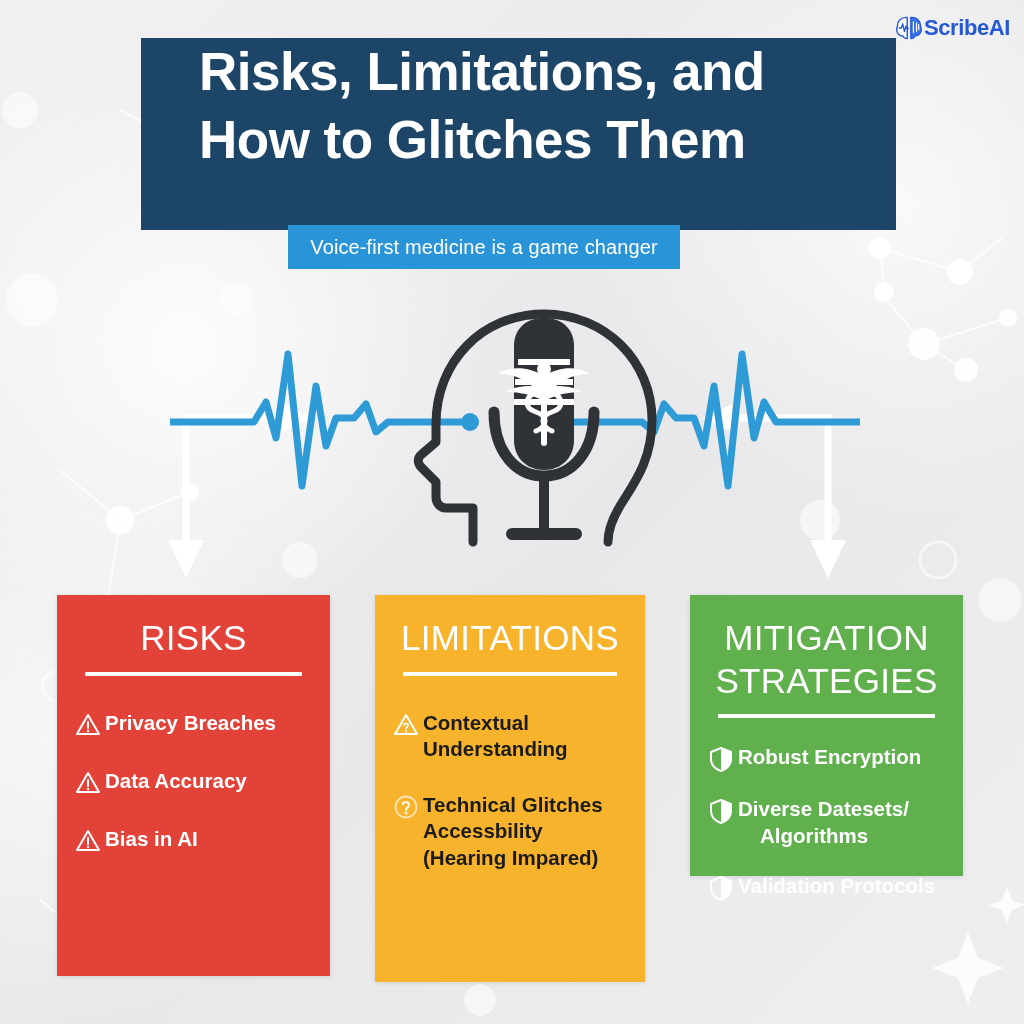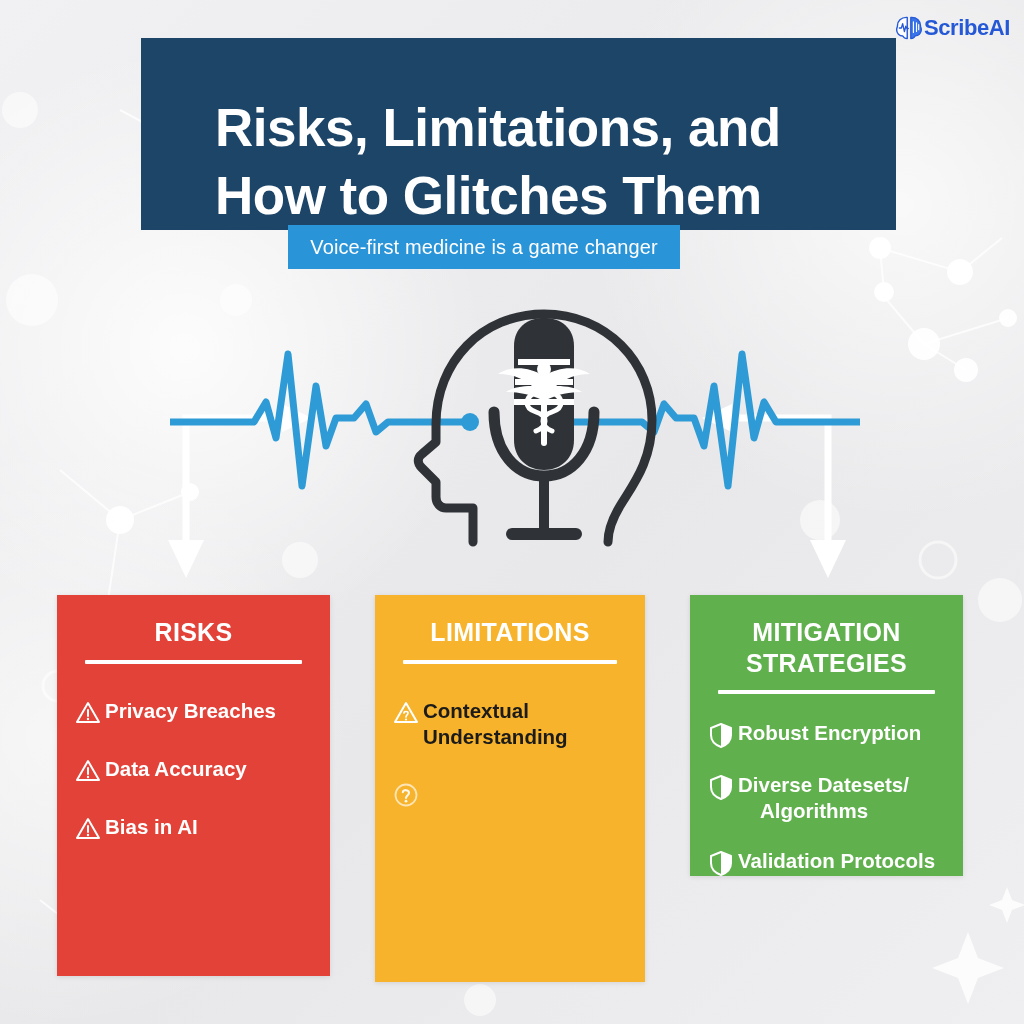--- a/index.html
+++ b/index.html
@@ -48,22 +48,22 @@
   
   .title-banner {
     position: absolute;
     left: 141px;
     top: 38px;
     width: 755px;
     height: 192px;
     background: #1c4568;
     display: flex;
     flex-direction: column;
-    justify-content: flex-end;
-    padding: 0 74px;
+    justify-content: flex-start;
+    padding: 0 58px;
     z-index: 6;
   }
   .title-line {
     color: #ffffff;
     font-size: 53px;
     font-weight: bold;
     line-height: 1.28;
     letter-spacing: -0.5px;
     white-space: nowrap;
   }
@@ -100,22 +100,22 @@
     padding: 22px 18px 16px 18px;
     z-index: 7;
     box-shadow: 0 1px 5px rgba(0,0,0,0.10);
   }
   .card-risks       { left: 57px;  top: 595px; width: 273px; height: 381px; background: #e24238; }
   .card-limitations { left: 375px; top: 595px; width: 270px; height: 387px; background: #f7b32b; }
   .card-mitigation  { left: 690px; top: 595px; width: 273px; height: 281px; background: #61b04e; }
 
   .card-title {
     text-align: center;
-    font-size: 25px;
-    font-weight: bold;
+    font-size: 35px;
+    font-weight: normal;
     line-height: 1.22;
     letter-spacing: 0.3px;
     color: #ffffff;
   }
   .card-rule {
     height: 4px;
     background: #ffffff;
     margin: 12px 10px 0 10px;
     border-radius: 1px;
   }
@@ -331,20 +331,25 @@
           <span>Understanding</span>
         </span>
       </div>
 
       <div class="card-item">
         <svg class="item-icon" viewBox="0 0 26 26">
           <circle cx="13" cy="13" r="10.5" fill="none" stroke="#ffffff" stroke-width="1.8" opacity="0.65"></circle>
           <path d="M9.8 10.2 C9.8 7.4 16 7.4 16 10.8 C16 13.4 13 13.6 13 16" fill="none" stroke="#ffffff" stroke-width="2.1" stroke-linecap="round" opacity="0.9"></path>
           <circle cx="13" cy="19.2" r="1.4" fill="#ffffff" opacity="0.9"></circle>
         </svg>
+        <span class="item-label">
+          <span>Technical Glitches</span><br>
+          <span>Accessbility</span><br>
+          <span>(Hearing Impared)</span>
+        </span>
       </div>
 
     </div>
   </div>
 
   <div class="card card-mitigation">
     <div class="card-title">MITIGATION STRATEGIES</div>
     <div class="card-rule"></div>
     <div class="card-items">
 

